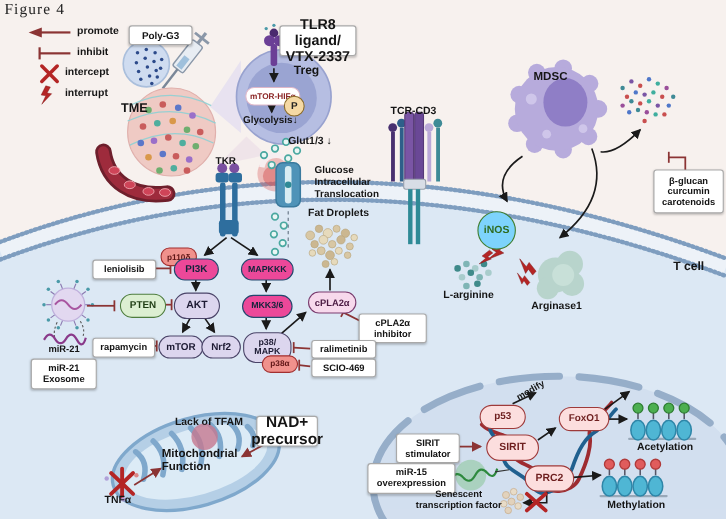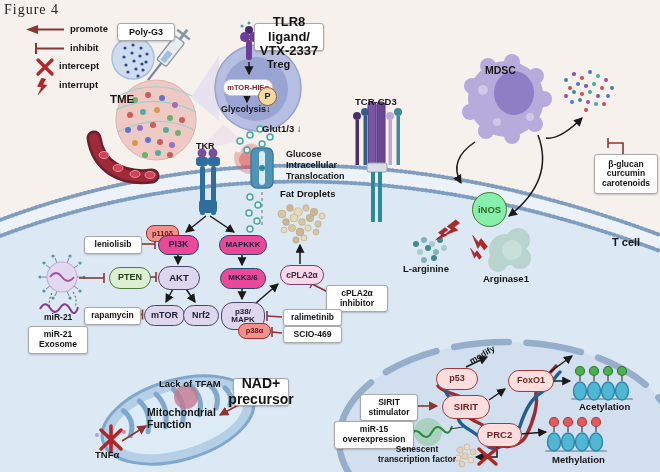--- a/index.html
+++ b/index.html
@@ -482,21 +482,21 @@
 <div class="lbl" style="left:286px;top:149px;font-size:9px;line-height:1.2">Glucose
 Intracellular
 Translocation</div>
 <div class="lbl" style="left:280px;top:189px;font-size:9.5px">Fat Droplets</div>
 <div class="lbl" style="left:355px;top:97px;font-size:9.5px">TCR-CD3</div>
 <div class="lbl" style="left:485px;top:64px;font-size:10.5px">MDSC</div>
 <div class="wbox" style="left:594px;top:154px;width:62px;height:38px;font-size:8.5px">β-glucan
 curcumin
 carotenoids</div>
 
-<div class="node circ" style="left:472px;top:192px;width:33px;height:33px;font-size:9.5px;background:#86efac;border:1.8px solid #3f7d2e;color:#2e6b1e">iNOS</div>
+<div class="node circ" style="left:434px;top:192px;width:33px;height:33px;font-size:9.5px;background:#7dd3fc;border:1.8px solid #3f7d2e;color:#2e6b1e">iNOS</div>
 <div class="lbl" style="left:403px;top:264px;font-size:9.5px">L-arginine</div>
 <div class="lbl" style="left:483px;top:274px;font-size:9.5px">Arginase1</div>
 <div class="lbl" style="left:612px;top:236px;font-size:11px">T cell</div>
 
 <div class="wbox" style="left:84px;top:236px;width:56px;height:16px;font-size:8.5px">leniolisib</div>
 <div class="node rov" style="left:146px;top:225px;width:31px;height:15px;font-size:7.5px;border-radius:8px">p110δ</div>
 <div class="node bov" style="left:158px;top:235px;width:39px;height:18px;font-size:9px">PI3K</div>
 <div class="node bov" style="left:219px;top:235px;width:46px;height:18px;font-size:8px">MAPKKK</div>
 <div class="node gov" style="left:109px;top:267px;width:40px;height:20px;font-size:9px">PTEN</div>
 <div class="node vov" style="left:158px;top:266px;width:40px;height:22px;font-size:9.5px">AKT</div>

